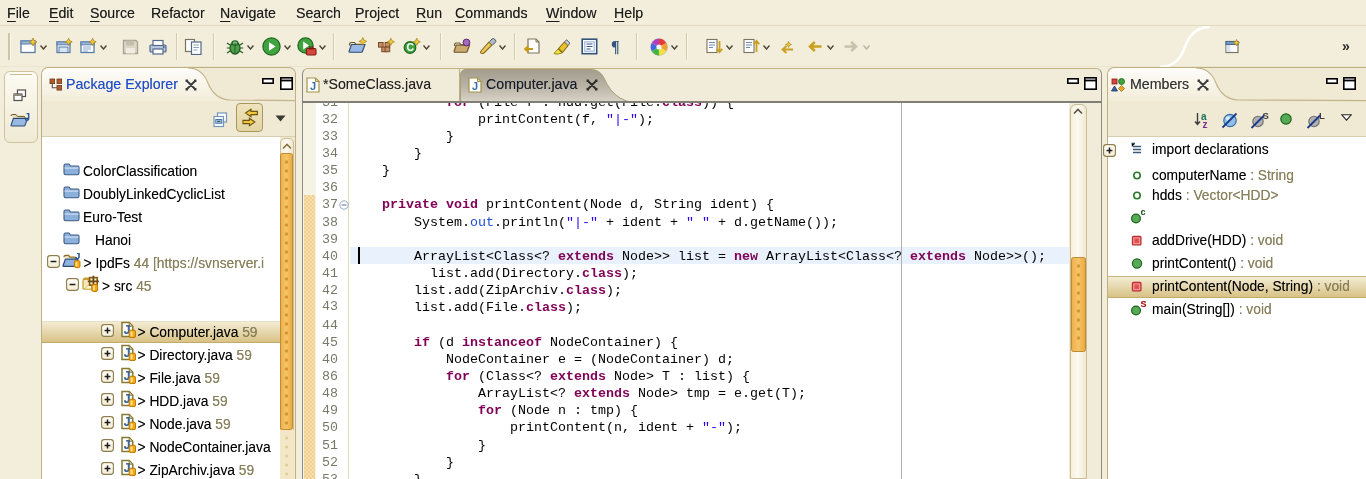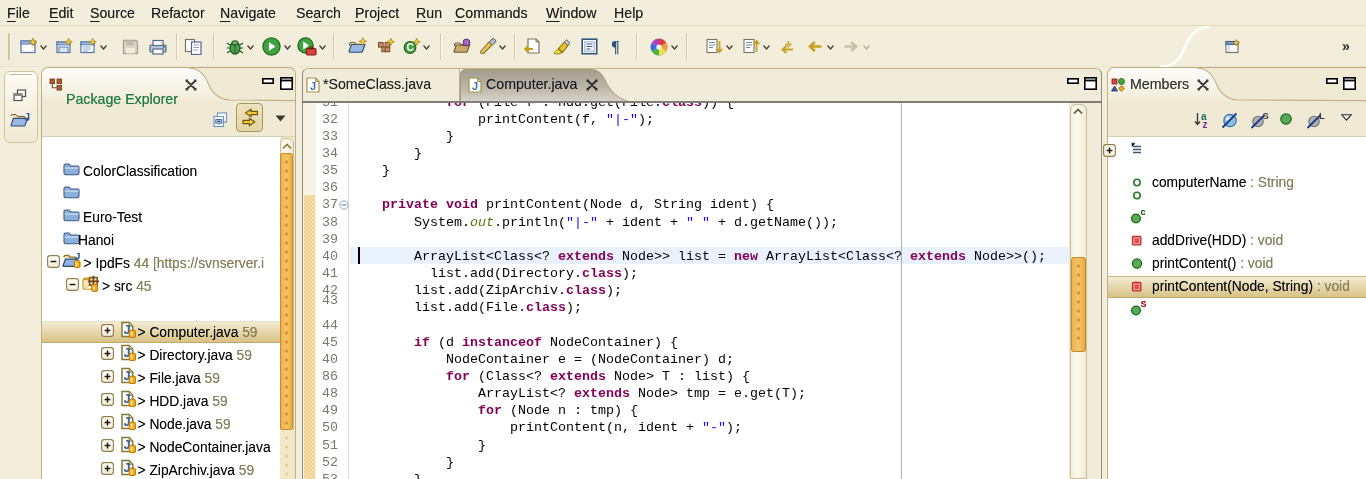--- a/index.html
+++ b/index.html
@@ -8,21 +8,21 @@
 .menu u{text-decoration:underline;text-underline-offset:2.5px}
 .sep{width:2px;top:33px;height:27px;border-left:1px solid #d5cba8;border-right:1px solid #faf7ec}
 .grip{width:3px;top:33px;height:27px;border-left:2px solid #cfc5a4;border-right:1px solid #fbf8ee}
 .tabtxt{font-size:14.2px;color:#2e2e2e;line-height:15px;text-shadow:0 0 0.4px rgba(20,20,20,0.45)}
 .gray{color:#8a8156}
 .treerow{position:absolute;left:0;height:23px;line-height:23px;font-size:13.8px;color:#000;white-space:pre;text-shadow:0 0 0.4px rgba(20,20,20,0.4)}
 .mono{font-family:"Liberation Mono",monospace;font-size:13.33px;white-space:pre}
 .cl{position:absolute;left:0;height:17.15px;line-height:17.15px}
 .k{color:#7f0055;font-weight:bold}
 .s{color:#2a00ff}
-.o{color:#4d7c0f;font-style:italic}
+.o{color:#1d4ed8;}
 .ln{position:absolute;width:35px;text-align:right;color:#787868;font-family:"Liberation Mono",monospace;font-size:13.33px;height:17.15px;line-height:17.15px}
 </style></head><body>
 <div id="root">
     <div class="abs menu" style="left:7px"><u>F</u>ile</div>
     <div class="abs menu" style="left:49px"><u>E</u>dit</div>
     <div class="abs menu" style="left:90px"><u>S</u>ource</div>
     <div class="abs menu" style="left:151px">Refac<u>t</u>or</div>
     <div class="abs menu" style="left:220px"><u>N</u>avigate</div>
     <div class="abs menu" style="left:296px">Se<u>a</u>rch</div>
     <div class="abs menu" style="left:355px"><u>P</u>roject</div>
@@ -239,21 +239,21 @@
     </svg>
     <svg class="abs" style="left:49px;top:78px" width="14" height="13" viewBox="0 0 14 13">
       <g fill="#b05c2c" stroke="#713a18" stroke-width="0.8">
 <rect x="1" y="1" width="4.6" height="4.6"></rect>
         <rect x="8" y="1" width="4.6" height="4.6"></rect>
 <rect x="8" y="7.5" width="4.6" height="4.6"></rect>
       </g>
 <path d="M3.3 5.6 V9.8 H8" stroke="#555" stroke-width="1.1" fill="none"></path>
 <path d="M3.3 3.4 H8" stroke="#555" stroke-width="0.001"></path>
     </svg>
-    <div class="abs tabtxt" style="left:66px;top:92px;color:#15803d">Package Explorer</div>
+    <div class="abs tabtxt" style="left:66px;top:77px;color:#1d4ed8">Package Explorer</div>
     <svg class="abs" style="left:185px;top:79px" width="12" height="12" viewBox="0 0 12 12">
       <path d="M1.5 1.5 L10.5 10.5 M10.5 1.5 L1.5 10.5 M1.5 3 L1.5 1.5 L3 1.5 M9 1.5 L10.5 1.5 L10.5 3 M10.5 9 L10.5 10.5 L9 10.5 M3 10.5 L1.5 10.5 L1.5 9" stroke="#3c3c3c" stroke-width="1.9" fill="none"></path>
     </svg>
     <svg class="abs" style="left:262px;top:78px" width="12" height="6" viewBox="0 0 12 6">
       <rect x="0.8" y="0.8" width="10.4" height="4.4" fill="#fff" stroke="#000" stroke-width="1.6"></rect>
     </svg>
     <svg class="abs" style="left:280px;top:77px" width="13" height="13" viewBox="0 0 13 13">
       <rect x="0.8" y="0.8" width="11.4" height="11.4" fill="#fff" stroke="#000" stroke-width="1.6"></rect>
       <rect x="1" y="2.6" width="11" height="1.8" fill="#000"></rect>
     </svg>
@@ -273,29 +273,29 @@
     </svg>
     <div class="abs" style="left:42px;top:136px;width:253px;height:1px;background:#d9cfae"></div>
     <div class="abs" style="left:42px;top:137px;width:238px;height:342px;background:#fff;overflow:hidden" id="petree">
       <div class="treerow" style="top:22.5px;width:238px"><span class="abs" style="left:21px;top:0;height:23px"><svg style="left:0px;top:4.5px" width="17" height="14" viewBox="0 0 17 14">
 <path d="M1 3.5 Q1 2 2.5 2 H6 l1.5 2 H15 Q16 4 16 5.5 V11 Q16 12.8 14.4 12.8 H2.6 Q1 12.8 1 11 Z" fill="#8cb0dc" stroke="#3c5c84" stroke-width="1.1"></path>
 <path d="M1.6 5.4 H15.4 V6.8 H1.6 Z" fill="#c6d8ee"></path>
           </svg></span><span class="abs" style="left:41px">ColorClassification</span></div>
       <div class="treerow" style="top:45.5px;width:238px"><span class="abs" style="left:21px;top:0;height:23px"><svg style="left:0px;top:4.5px" width="17" height="14" viewBox="0 0 17 14">
 <path d="M1 3.5 Q1 2 2.5 2 H6 l1.5 2 H15 Q16 4 16 5.5 V11 Q16 12.8 14.4 12.8 H2.6 Q1 12.8 1 11 Z" fill="#8cb0dc" stroke="#3c5c84" stroke-width="1.1"></path>
 <path d="M1.6 5.4 H15.4 V6.8 H1.6 Z" fill="#c6d8ee"></path>
-          </svg></span></div>
+          </svg></span><span class="abs" style="left:41px">DoublyLinkedCyclicList</span></div>
       <div class="treerow" style="top:68.5px;width:238px"><span class="abs" style="left:21px;top:0;height:23px"><svg style="left:0px;top:4.5px" width="17" height="14" viewBox="0 0 17 14">
 <path d="M1 3.5 Q1 2 2.5 2 H6 l1.5 2 H15 Q16 4 16 5.5 V11 Q16 12.8 14.4 12.8 H2.6 Q1 12.8 1 11 Z" fill="#8cb0dc" stroke="#3c5c84" stroke-width="1.1"></path>
 <path d="M1.6 5.4 H15.4 V6.8 H1.6 Z" fill="#c6d8ee"></path>
           </svg></span><span class="abs" style="left:41px">Euro-Test</span></div>
       <div class="treerow" style="top:91.5px;width:238px"><span class="abs" style="left:21px;top:0;height:23px"><svg style="left:0px;top:4.5px" width="17" height="14" viewBox="0 0 17 14">
 <path d="M1 3.5 Q1 2 2.5 2 H6 l1.5 2 H15 Q16 4 16 5.5 V11 Q16 12.8 14.4 12.8 H2.6 Q1 12.8 1 11 Z" fill="#8cb0dc" stroke="#3c5c84" stroke-width="1.1"></path>
 <path d="M1.6 5.4 H15.4 V6.8 H1.6 Z" fill="#c6d8ee"></path>
-          </svg></span><span class="abs" style="left:36px">Hanoi</span></div>
+          </svg></span><span class="abs" style="left:53px">Hanoi</span></div>
       <div class="treerow" style="top:114.5px;width:238px"><span class="abs" style="left:5px;top:0;height:23px"><svg style="left:0px;top:5px" width="13" height="13" viewBox="0 0 13 13">
 <rect x="0.6" y="0.6" width="11.8" height="11.8" rx="2.6" fill="#f7f1dd" stroke="#8d7c4e" stroke-width="1.1"></rect>
 <rect x="1.6" y="1.6" width="9.8" height="5" rx="2" fill="#fdfaf1"></rect>
             <path d="M3.6 6.5 H9.4" stroke="#1c1c1c" stroke-width="1.5"></path>
           </svg></span><span class="abs" style="left:20px;top:0;height:23px"><svg style="left:0px;top:3px" width="19" height="17" viewBox="0 0 19 17">
 <path d="M2 5.2 Q2 3.4 3.5 3.4 H6.6 l1.4 1.8 H12.8 Q13.8 5.2 13.8 6.4 V7.4" fill="#e8d9ae" stroke="#8a6f28" stroke-width="1.3"></path>
 <path d="M1 13.8 L3.4 7.2 H16 L13.5 13.8 Q13.3 14.4 12.6 14.4 H1.7 Q1 14.4 1 13.8Z" fill="#8fb2e0" stroke="#2c4a72" stroke-width="1.2"></path>
 <text x="13.2" y="6.8" font-family="Liberation Sans" font-size="9" font-weight="bold" fill="#2d5b9e">J</text>
 <g>
               <rect x="12.4" y="8.6" width="5.6" height="7" rx="1.5" fill="#f9a80f" stroke="#b87a06" stroke-width="1"></rect>
@@ -520,21 +520,21 @@
       <div class="cl mono" style="left:47px;top:93.30px">    <span class="k">private</span> <span class="k">void</span> printContent(Node d, String ident) {</div>
       <div class="ln" style="left:0;top:110.45px">38</div>
       <div class="cl mono" style="left:47px;top:110.45px">        System.<span class="o">out</span>.println(<span class="s">"|-"</span> + ident + <span class="s">" "</span> + d.getName());</div>
       <div class="ln" style="left:0;top:127.60px">39</div>
       <div class="ln" style="left:0;top:144.75px">40</div>
       <div class="cl mono" style="left:47px;top:144.75px">        ArrayList&lt;Class&lt;? <span class="k">extends</span> Node&gt;&gt; list = <span class="k">new</span> ArrayList&lt;Class&lt;? <span class="k">extends</span> Node&gt;&gt;();</div>
       <div class="ln" style="left:0;top:161.90px">41</div>
       <div class="cl mono" style="left:63px;top:161.90px">        list.add(Directory.<span class="k">class</span>);</div>
       <div class="ln" style="left:0;top:179.05px">42</div>
       <div class="cl mono" style="left:47px;top:179.05px">        list.add(ZipArchiv.<span class="k">class</span>);</div>
-      <div class="ln" style="left:0;top:189px">43</div>
+      <div class="ln" style="left:0;top:195px">43</div>
       <div class="cl mono" style="left:47px;top:196.20px">        list.add(File.<span class="k">class</span>);</div>
       <div class="ln" style="left:0;top:213.35px">44</div>
       <div class="ln" style="left:0;top:230.50px">45</div>
       <div class="cl mono" style="left:47px;top:230.50px">        <span class="k">if</span> (d <span class="k">instanceof</span> NodeContainer) {</div>
       <div class="ln" style="left:0;top:247.65px">40</div>
       <div class="cl mono" style="left:47px;top:247.65px">            NodeContainer e = (NodeContainer) d;</div>
       <div class="ln" style="left:0;top:264.80px">86</div>
       <div class="cl mono" style="left:47px;top:264.80px">            <span class="k">for</span> (Class&lt;? <span class="k">extends</span> Node&gt; T : list) {</div>
       <div class="ln" style="left:0;top:281.95px">48</div>
       <div class="cl mono" style="left:47px;top:281.95px">                ArrayList&lt;? <span class="k">extends</span> Node&gt; tmp = e.get(T);</div>
@@ -623,47 +623,47 @@
     </svg>
     <svg class="abs" style="left:1341px;top:114px" width="11" height="7" viewBox="0 0 11 7">
       <path d="M0.8 0.8 H10.2 L5.5 6.2 Z" fill="#fdfcf5" stroke="#2a2a2a" stroke-width="1.1"></path>
     </svg>
     <div class="abs" style="left:1108px;top:136px;width:258px;height:1px;background:#d9cfae"></div>
     <div class="abs" style="left:1108px;top:137px;width:258px;height:342px;background:#fff;overflow:hidden">
       <div class="treerow" style="top:0.7px;width:258px"><span class="abs" style="left:22px;top:0;height:23px"><svg width="14" height="23" viewBox="0 0 14 23">
             <path d="M3 8.5 h8 M3 11.5 h8 M3 14.5 h8" stroke="#3c5a78" stroke-width="1.6"></path>
             <path d="M1.5 5.5 L5 5.5" stroke="#3c5a78" stroke-width="1.6"></path>
             <path d="M1.8 9 V5.8 L4.8 5.8" stroke="#888" stroke-width="0.001"></path>
-          </svg></span></div>
-      <div class="treerow" style="top:34px;width:258px"><span class="abs" style="left:22px;top:0;height:23px"><svg width="14" height="23" viewBox="0 0 14 23">
+          </svg></span><span class="abs" style="left:44px">import declarations</span></div>
+      <div class="treerow" style="top:27px;width:258px"><span class="abs" style="left:22px;top:0;height:23px"><svg width="14" height="23" viewBox="0 0 14 23">
             <circle cx="7" cy="11.5" r="3.2" fill="#fff" stroke="#2a7a2a" stroke-width="1.6"></circle>
           </svg></span><span class="abs" style="left:44px">computerName<span class="gray"> : String</span></span></div>
       <div class="treerow" style="top:46.5px;width:258px"><span class="abs" style="left:22px;top:0;height:23px"><svg width="14" height="23" viewBox="0 0 14 23">
             <circle cx="7" cy="11.5" r="3.2" fill="#fff" stroke="#2a7a2a" stroke-width="1.6"></circle>
-          </svg></span></div>
+          </svg></span><span class="abs" style="left:44px">hdds<span class="gray"> : Vector&lt;HDD&gt;</span></span></div>
       <div class="treerow" style="top:69.4px;width:258px"><span class="abs" style="left:22px;top:0;height:23px"><svg width="16" height="23" viewBox="0 0 16 23">
             <circle cx="6" cy="12.5" r="4.4" fill="#57ab57" stroke="#1c641c" stroke-width="1.2"></circle>
             <text x="10.5" y="9" font-family="Liberation Sans" font-size="9" font-weight="bold" fill="#1c641c">c</text>
           </svg></span></div>
       <div class="treerow" style="top:92.3px;width:258px"><span class="abs" style="left:22px;top:0;height:23px"><svg width="14" height="23" viewBox="0 0 14 23">
             <rect x="2.5" y="7.5" width="8.4" height="8.4" rx="1" fill="#f0a0a0" stroke="#c02a2a" stroke-width="1.3"></rect>
             <rect x="4.4" y="9.4" width="4.6" height="4.6" fill="#e05050"></rect>
           </svg></span><span class="abs" style="left:44px">addDrive(HDD)<span class="gray"> : void</span></span></div>
       <div class="treerow" style="top:115.2px;width:258px"><span class="abs" style="left:22px;top:0;height:23px"><svg width="14" height="23" viewBox="0 0 14 23">
             <circle cx="7" cy="11.5" r="4.6" fill="#57ab57" stroke="#1c641c" stroke-width="1.2"></circle>
           </svg></span><span class="abs" style="left:44px">printContent()<span class="gray"> : void</span></span></div>
       <div class="abs" style="left:0;top:138.6px;width:258px;height:22px;background:linear-gradient(180deg,#f3ecd4,#d8c285);border-top:1px solid #c8b67f;border-bottom:1px solid #c0aa6c"></div>
       <div class="treerow" style="top:138.1px;width:258px"><span class="abs" style="left:22px;top:0;height:23px"><svg width="14" height="23" viewBox="0 0 14 23">
             <rect x="2.5" y="7.5" width="8.4" height="8.4" rx="1" fill="#f0a0a0" stroke="#c02a2a" stroke-width="1.3"></rect>
             <rect x="4.4" y="9.4" width="4.6" height="4.6" fill="#e05050"></rect>
           </svg></span><span class="abs" style="left:44px">printContent(Node, String)<span class="gray"> : void</span></span></div>
       <div class="treerow" style="top:161.0px;width:258px"><span class="abs" style="left:22px;top:0;height:23px"><svg width="16" height="23" viewBox="0 0 16 23">
             <circle cx="6" cy="12.5" r="4.4" fill="#57ab57" stroke="#1c641c" stroke-width="1.2"></circle>
             <text x="10.5" y="9" font-family="Liberation Sans" font-size="9" font-weight="bold" fill="#b01010">S</text>
-          </svg></span></div>
+          </svg></span><span class="abs" style="left:44px">main(String[])<span class="gray"> : void</span></span></div>
     </div>
     <div class="abs" style="left:1103px;top:143.5px">
       <svg class="abs" style="left:0px;top:0px" width="13" height="13" viewBox="0 0 13 13">
 <rect x="0.6" y="0.6" width="11.8" height="11.8" rx="2.6" fill="#f7f1dd" stroke="#8d7c4e" stroke-width="1.1"></rect>
 <rect x="1.6" y="1.6" width="9.8" height="5" rx="2" fill="#fdfaf1"></rect>
         <path d="M6.5 3.6 V9.4 M3.6 6.5 H9.4" stroke="#1c1c1c" stroke-width="1.5"></path>
       </svg>
     </div>
   </div>
 </body></html>

